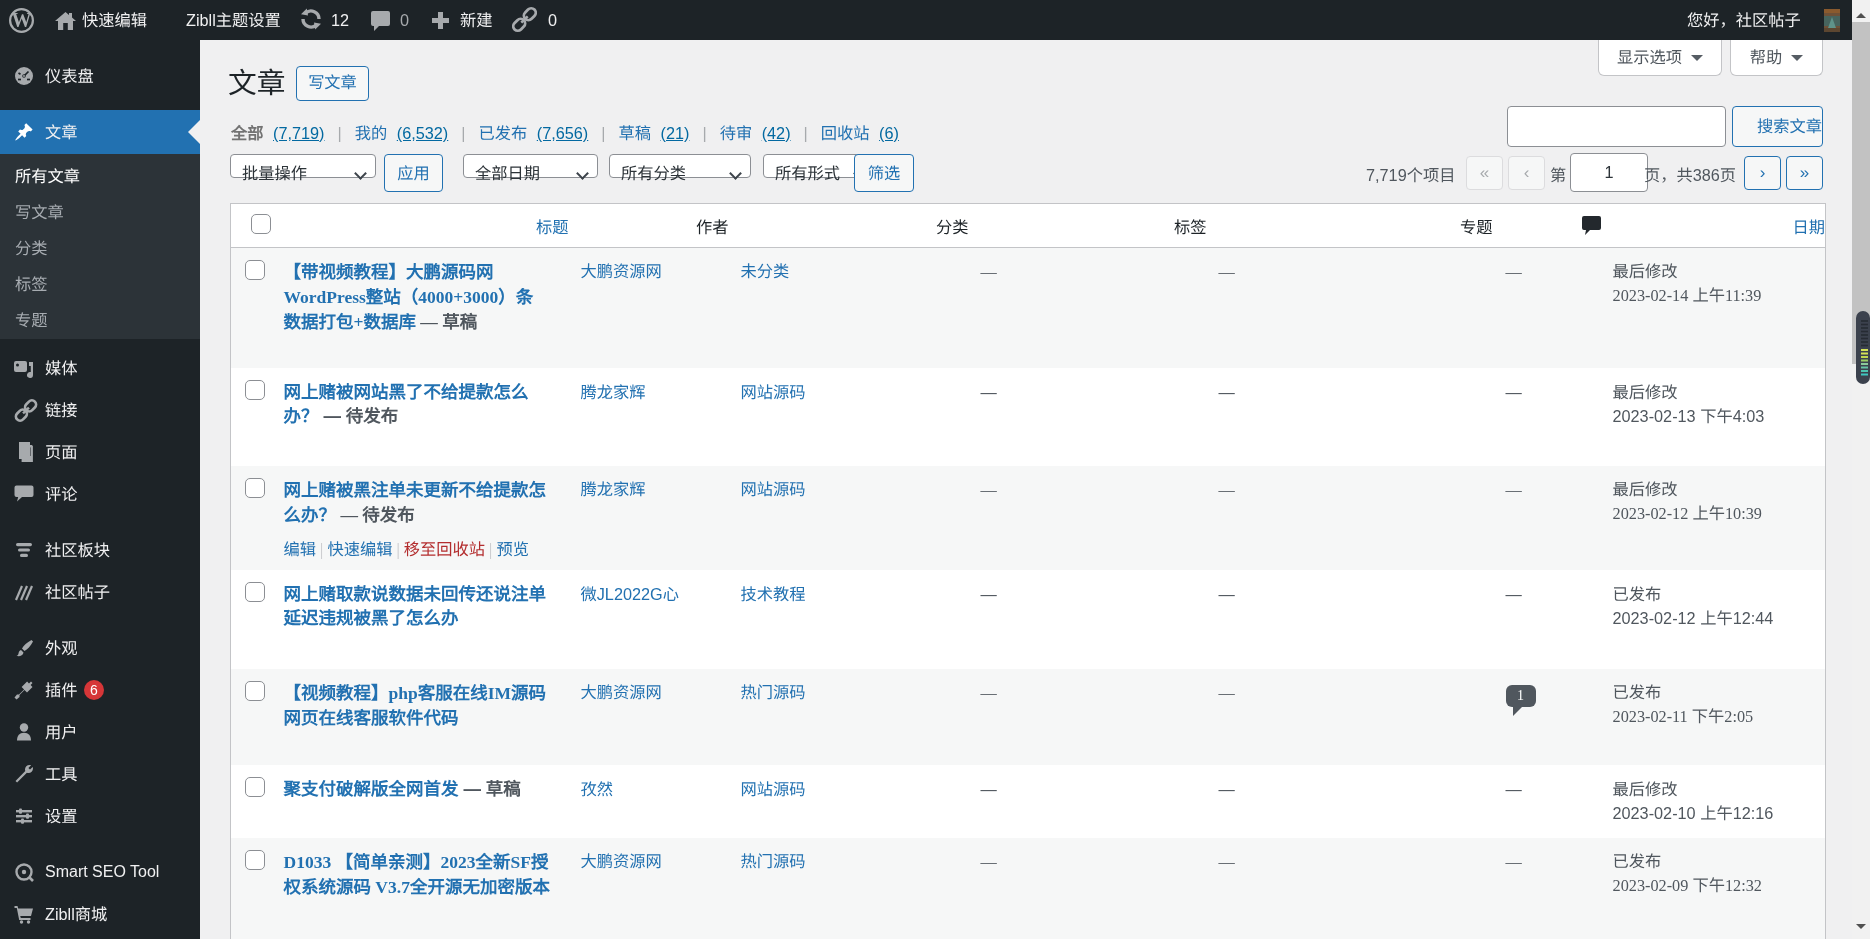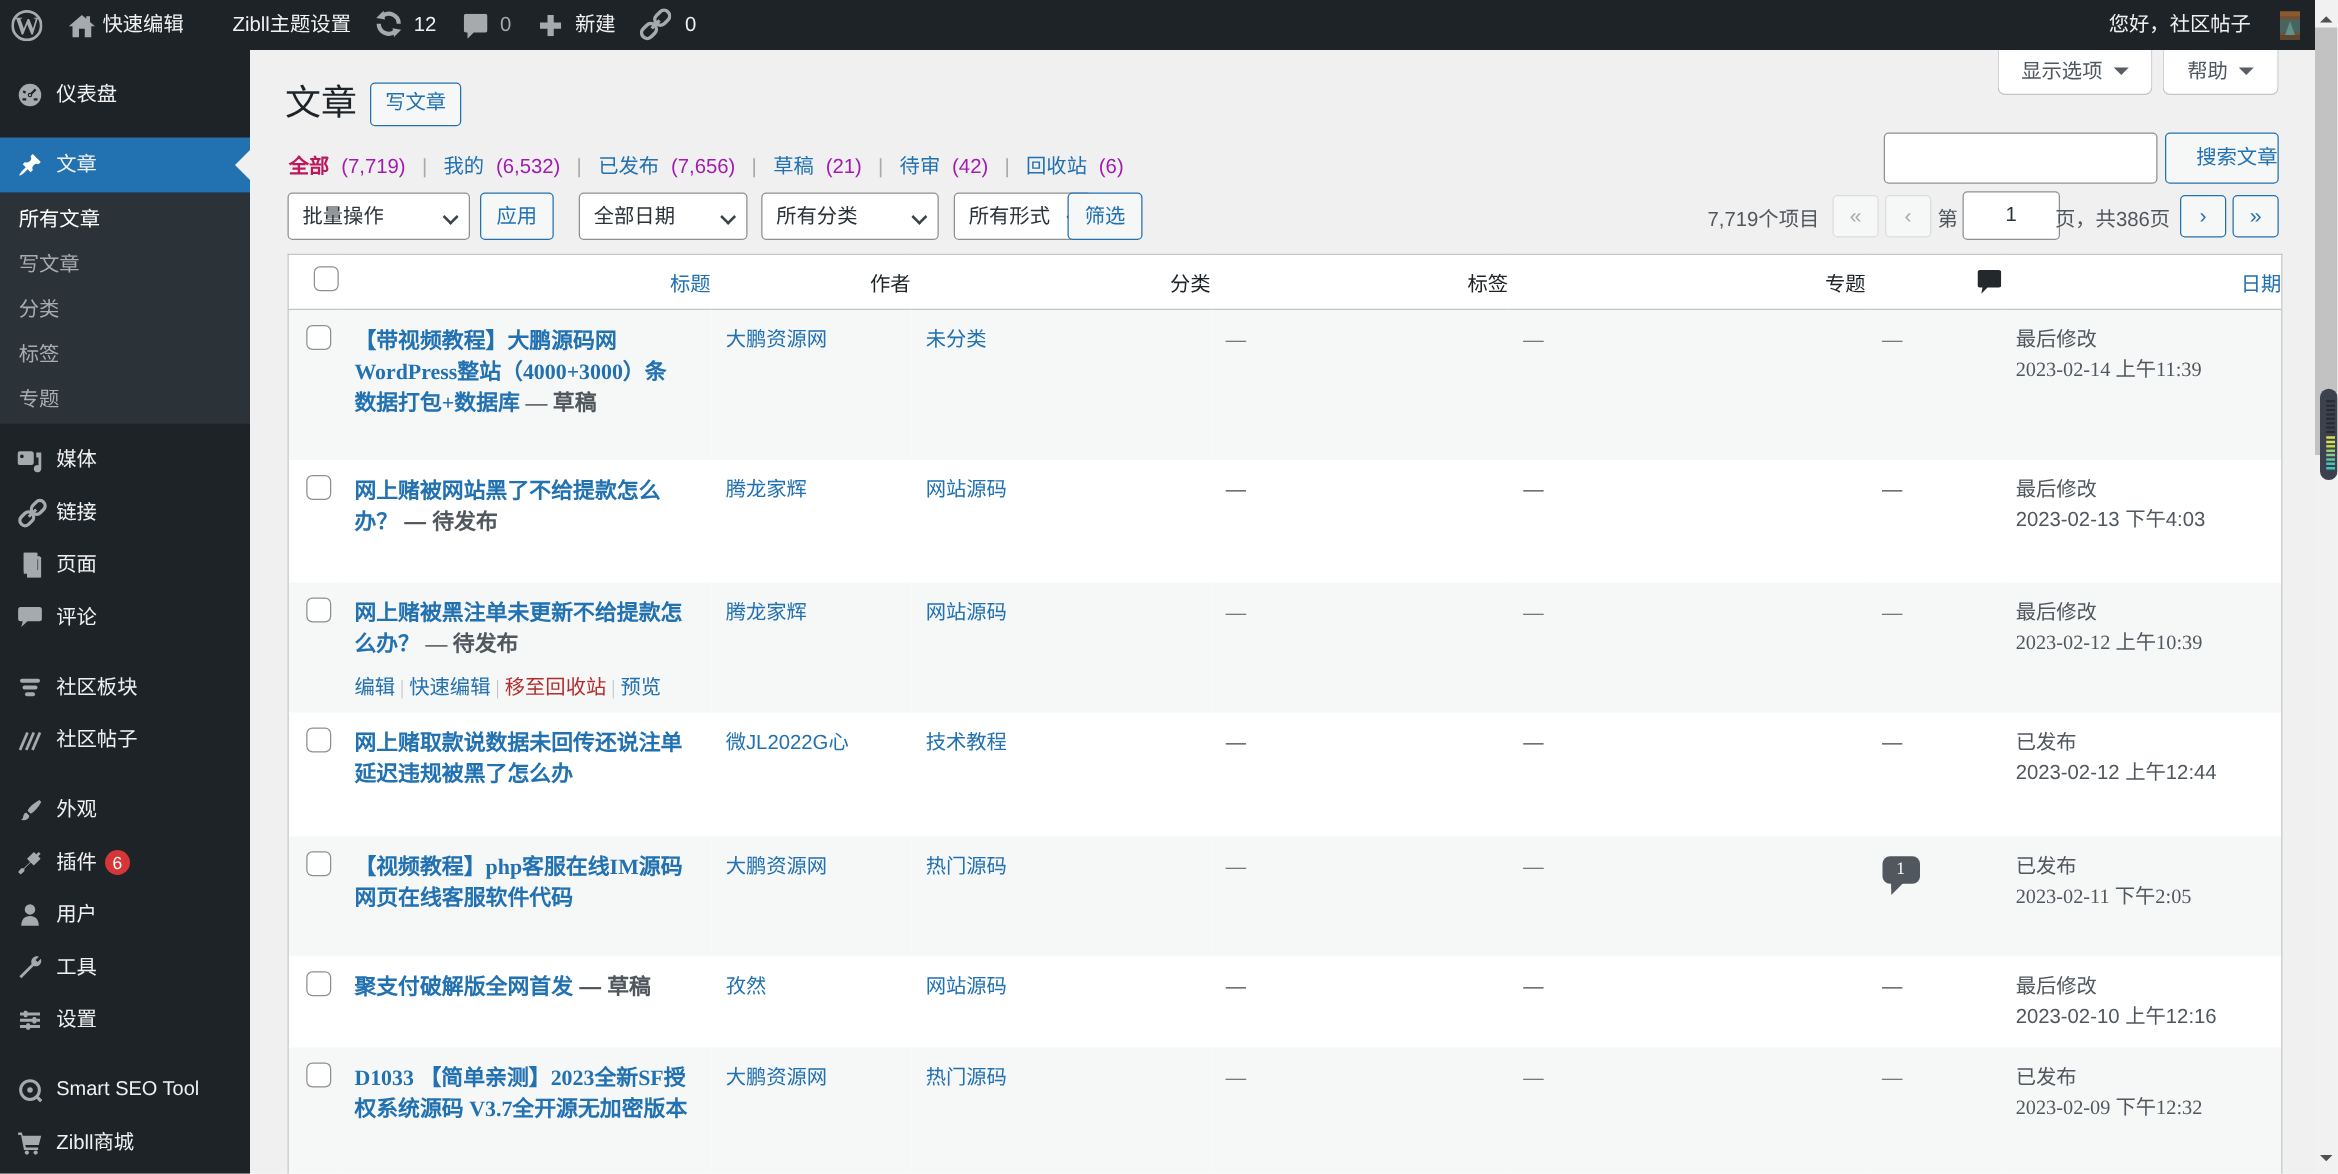--- a/index.html
+++ b/index.html
@@ -28,29 +28,29 @@
 .badge { position:absolute; left:84px; top:11px; background:#d63638; color:#fff; border-radius:50%; width:20px; height:20px; line-height:20px; text-align:center; font-size:14px; }
 
 
 #content { position:absolute; left:200px; top:40px; width:1652px; height:899px; }
 .smeta { position:absolute; top:0; height:36px; background:#fff; border:1px solid #c3c4c7; border-top:none; border-radius:0 0 6px 6px; color:#50575e; line-height:34px; text-align:center; }
 .smeta .tri { display:inline-block; width:0; height:0; border:6.5px solid transparent; border-top-color:#565d64; margin-left:9px; vertical-align:-4px; }
 h1 { position:absolute; left:28px; top:27px; line-height:33px; font-size:28.75px; font-weight:400; color:#1d2327; }
 .pta { position:absolute; left:96px; top:26px; width:73px; height:35px; border:1px solid #2271b1; border-radius:4px; color:#2271b1; background:#f6f7f7; text-align:center; line-height:31px; }
 .subsub { position:absolute; left:31px; top:82px; line-height:22px; font-size:16.25px; color:#646970; white-space:nowrap; }
 .subsub a { color:#2271b1; }
-.subsub .cnt { color:#a21caf; margin-left:5px; }
-.subsub b { color:#be185d;font-family:Liberation Mono, monospace; }
+.subsub .cnt { color:#0369a1; margin-left:5px;text-decoration:underline; }
+.subsub b { color:#737373;font-family:Liberation Mono, monospace; }
 .sep { color:#a7aaad; padding:0 13px; }
 
 .searchbox { position:absolute; left:1307px; top:66px; width:219px; height:41px; background:#fff; border:1px solid #8c8f94; border-radius:4px; }
 .searchbtn { position:absolute; left:1532px; top:66px; width:91px; height:41px; border:1px solid #2271b1; border-radius:4px; color:#2271b1; background:#f6f7f7; text-align:right; line-height:39px; }
 
 
-.sel { position:absolute; top:114px; height:38px; background:#fff; border:1px solid #8c8f94; border-radius:4px; color:#2c3338; line-height:36px; padding-left:11px; }
+.sel { position:absolute; top:114px; height:24px; background:#fff; border:1px solid #8c8f94; border-radius:4px; color:#2c3338; line-height:36px; padding-left:11px; }
 .sel .chev { position:absolute; right:10px; top:14px; width:9px; height:9px; border-right:2px solid #3c434a; border-bottom:2px solid #3c434a; transform:rotate(45deg); }
 .btn2 { position:absolute; top:114px; height:38px; border:1px solid #2271b1; border-radius:4px; color:#2271b1; background:#f6f7f7; text-align:center; line-height:36px; }
 
 
 .pag { position:absolute; color:#50575e; white-space:nowrap; }
 .pgbtn { position:absolute; top:116px; width:37px; height:34px; line-height:32px; text-align:center; border-radius:4px; font-size:17px; }
 .pgbtn.dis { background:#f6f7f7; border:1px solid #dcdcde; color:#a7aaad; }
 .pgbtn.en { background:#f6f7f7; border:1px solid #2271b1; color:#2271b1; }
 .pginput { position:absolute; left:1370px; top:113px; width:78px; height:39px; line-height:37px; background:#fff; border:1px solid #8c8f94; border-radius:4px; text-align:center; color:#2c3338; }
 

